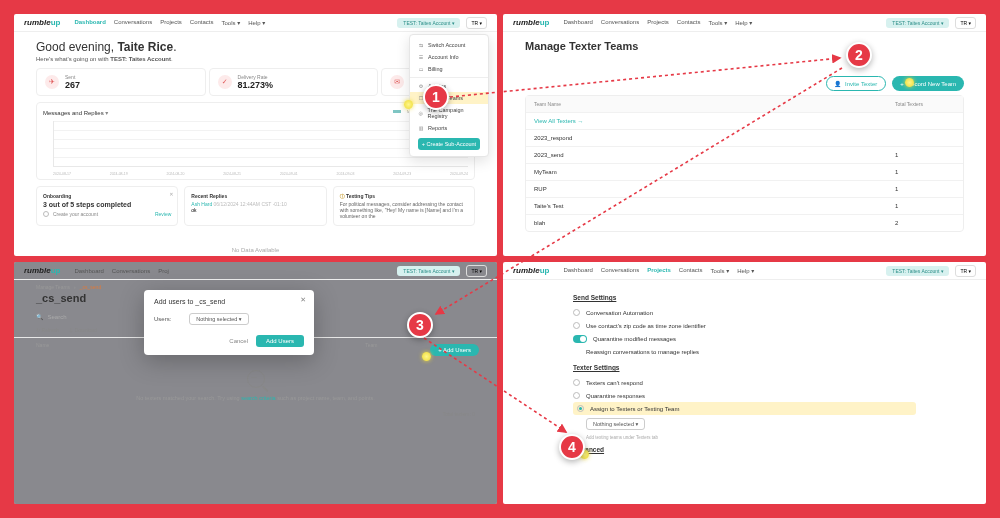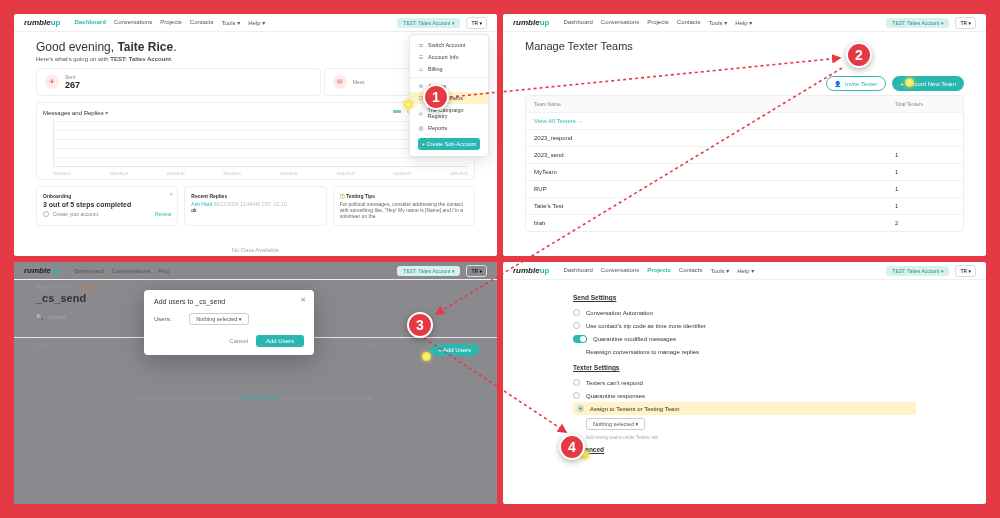--- a/index.html
+++ b/index.html
@@ -50,21 +50,21 @@
   .tips-lbl { color:#c8a03a; }
 
   
   .dropdown { position:absolute; right:8px; top:20px; width:80px; background:#fff; border:1px solid #e6e6e6; border-radius:4px; box-shadow:0 4px 14px rgba(0,0,0,0.12); z-index:50; padding:4px 0; }
   .dropdown .dd-item { display:flex; align-items:center; gap:4px; padding:3px 8px; font-size:5.5px; color:#444; cursor:pointer; }
   .dropdown .dd-item.hl { background:#fff3c7; }
   .dropdown .dd-ico { width:6px; text-align:center; color:#888; font-size:5px; }
   .dd-create { margin:4px 8px 2px; background:#2ab7b0; color:#fff; text-align:center; border-radius:3px; padding:3px 0; font-size:5.5px; cursor:pointer; }
 
   
-  .teams-title { font-size:11px; font-weight:400; color:#333; margin-bottom:24px; }
+  .teams-title { font-size:11px; font-weight:700; color:#333; margin-bottom:24px; }
   .teams-actions { display:flex; justify-content:flex-end; gap:6px; margin-bottom:4px; }
   .btn-outline { border:1px solid #2ab7b0; color:#2ab7b0; padding:3px 8px; border-radius:10px; font-size:6px; display:flex; align-items:center; gap:3px; cursor:pointer; }
   .btn-solid  { background:#2ab7b0; color:#fff; padding:3px 8px; border-radius:10px; font-size:6px; display:flex; align-items:center; gap:3px; cursor:pointer; position:relative; }
   .teams-table { border:1px solid #eee; border-radius:4px; }
   .trow { display:flex; padding:5px 8px; border-bottom:1px solid #f1f1f1; font-size:6px; color:#333; }
   .trow:last-child { border-bottom:none; }
   .trow.head { color:#888; font-size:5px; background:#fafafa; }
   .trow .c1 { flex:1; }
   .trow .c2 { width:60px; text-align:left; }
   .view-all { color:#2ab7b0; }
@@ -143,20 +143,27 @@
       </div>
 
       <div class="stat-row">
         <div class="stat-card">
           <span class="stat-ico">✈</span>
           <div>
               <div class="stat-lbl">Sent</div>
               <div class="stat-val">267</div>
             </div>
         </div>
+        <div class="stat-card">
+          <span class="stat-ico">✓</span>
+          <div>
+              <div class="stat-lbl">Delivery Rate</div>
+              <div class="stat-val">81.273%</div>
+            </div>
+        </div>
         <div class="stat-card half">
           <span class="stat-ico">✉</span>
           <div>
               <div class="stat-lbl">Mess</div>
             </div>
         </div>
       </div>
 
       <div class="mr-card">
         <div class="mr-title">Messages and Replies</div>

